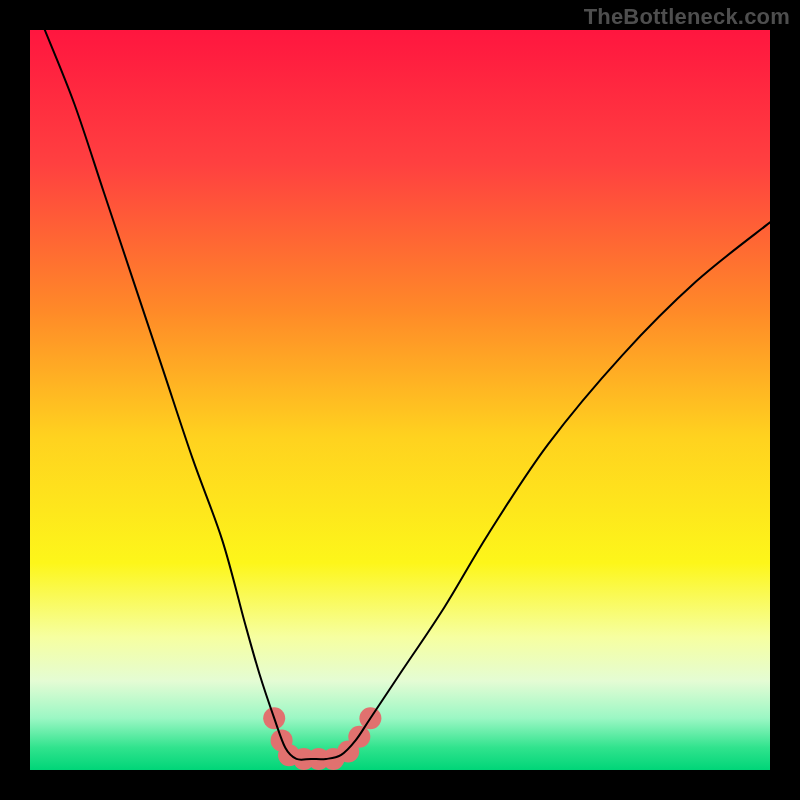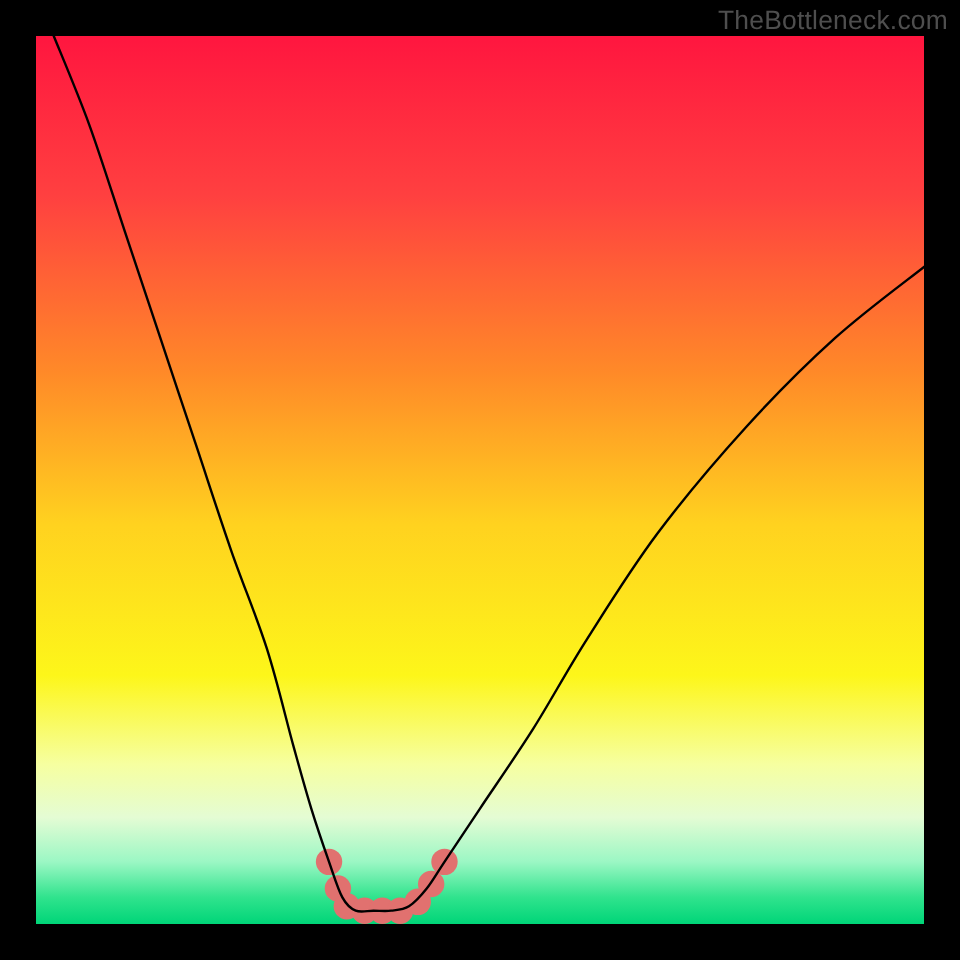--- a/index.html
+++ b/index.html
@@ -24,21 +24,21 @@
     width: 740px;
     height: 740px;
     overflow: hidden;
   }
   .watermark {
     position: absolute;
     top: 4px;
     right: 10px;
     color: #4e4e4e;
     font-size: 22px;
-    font-weight: 400;
+    font-weight: 700;
     letter-spacing: 0.2px;
     z-index: 5;
   }
   svg { display: block; }
 </style>
 </head>
 <body>
 
 <div class="frame">
   <div class="watermark">TheBottleneck.com</div>

